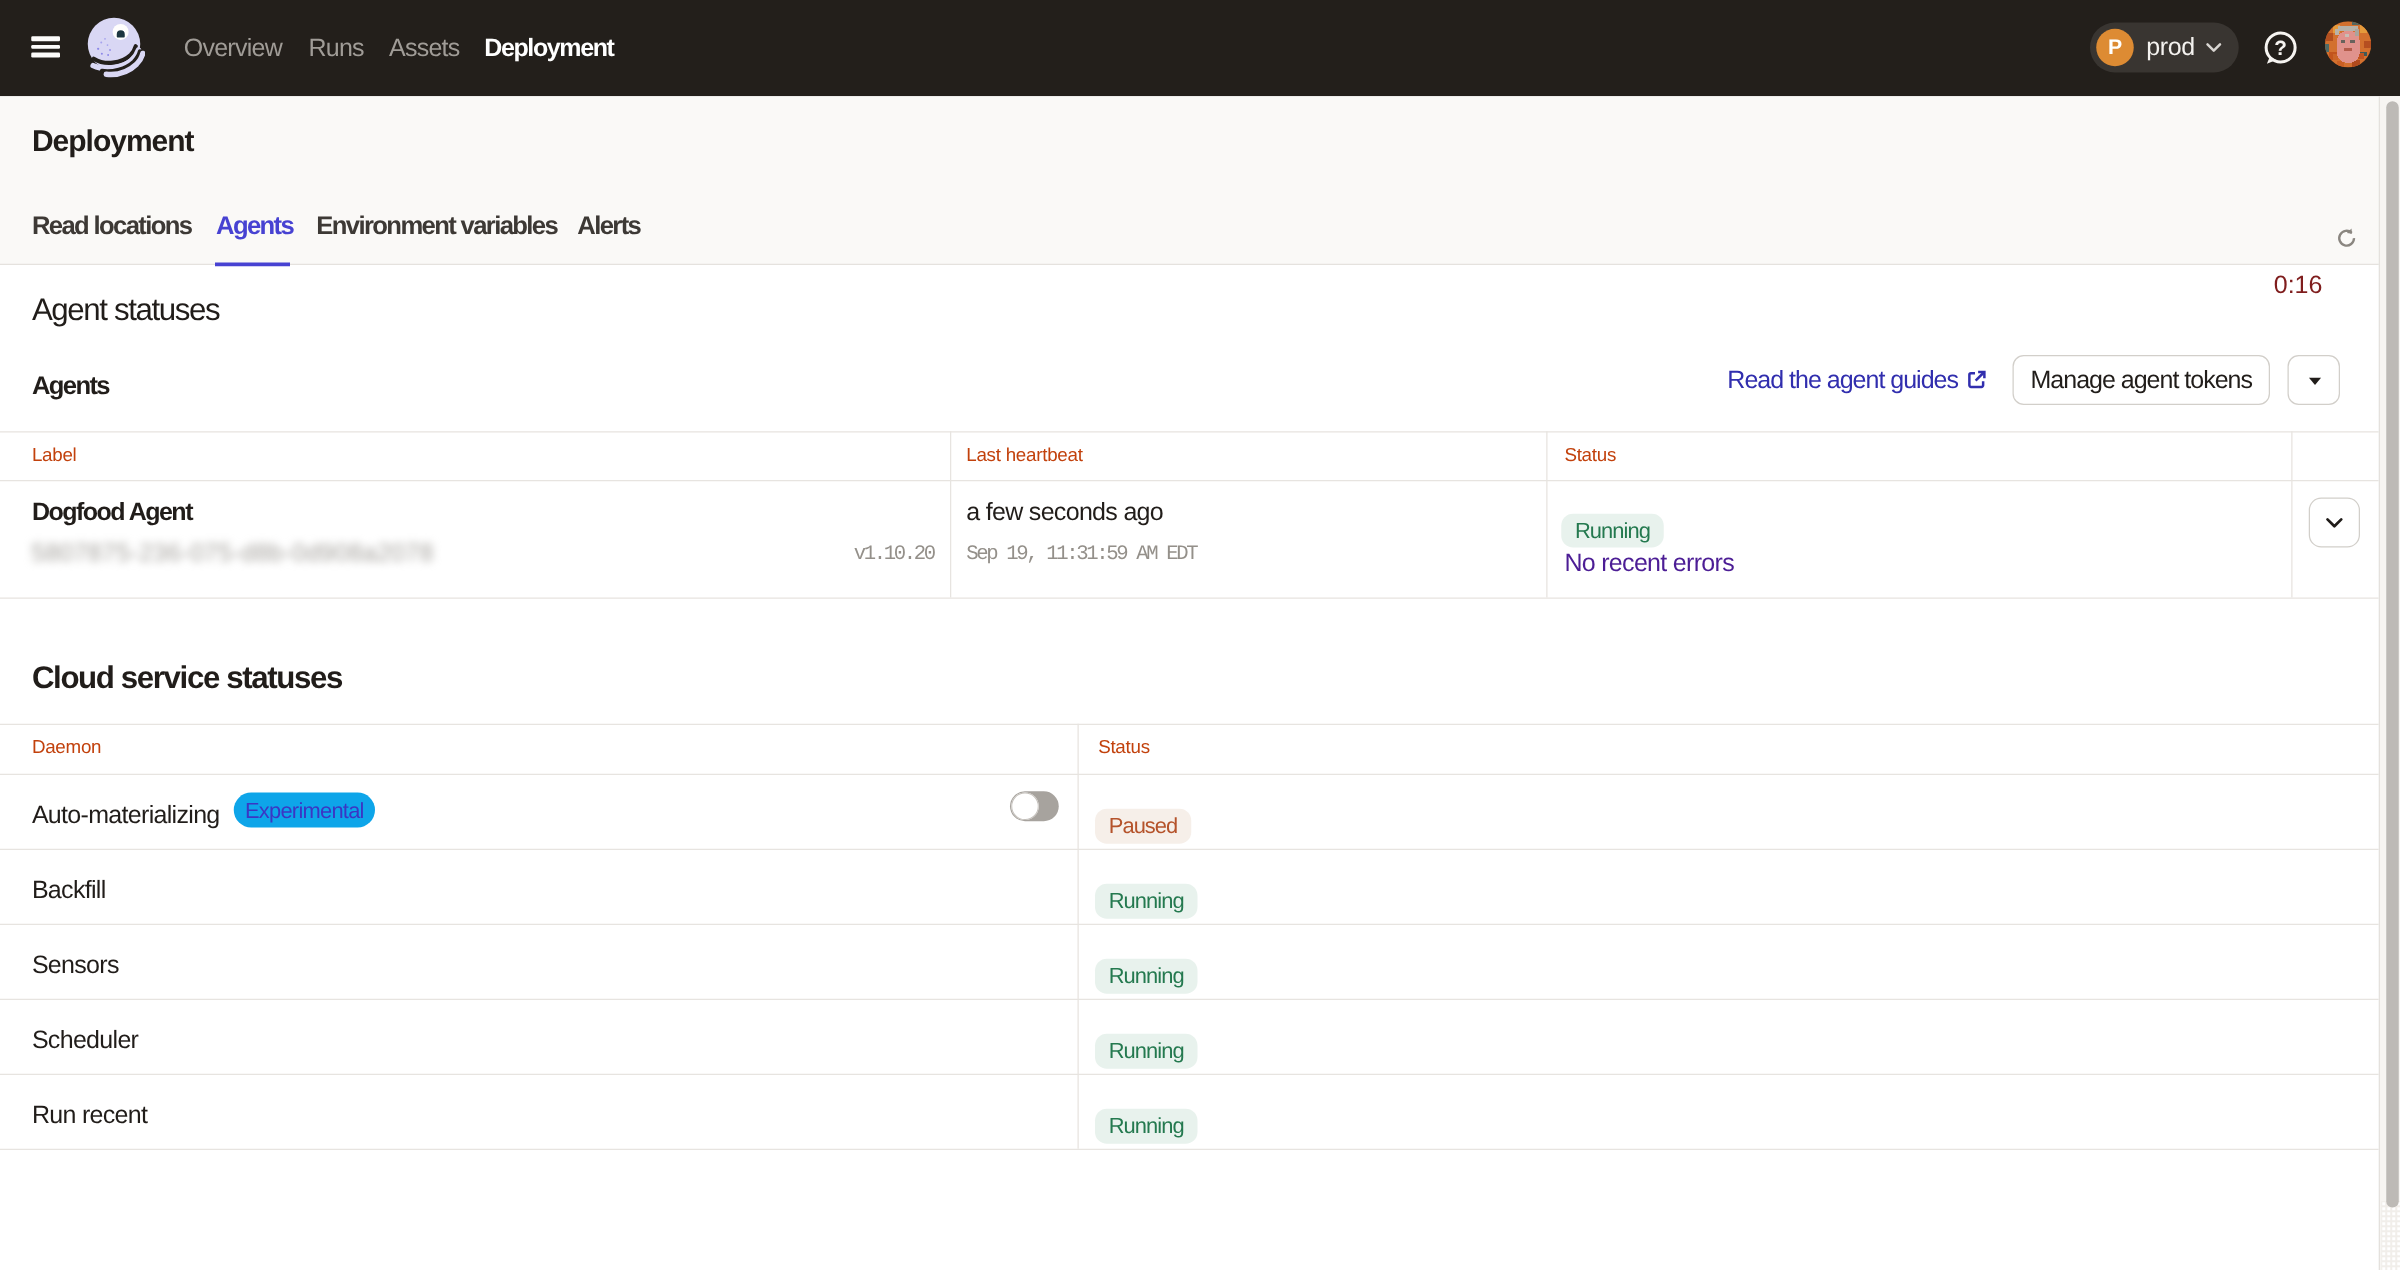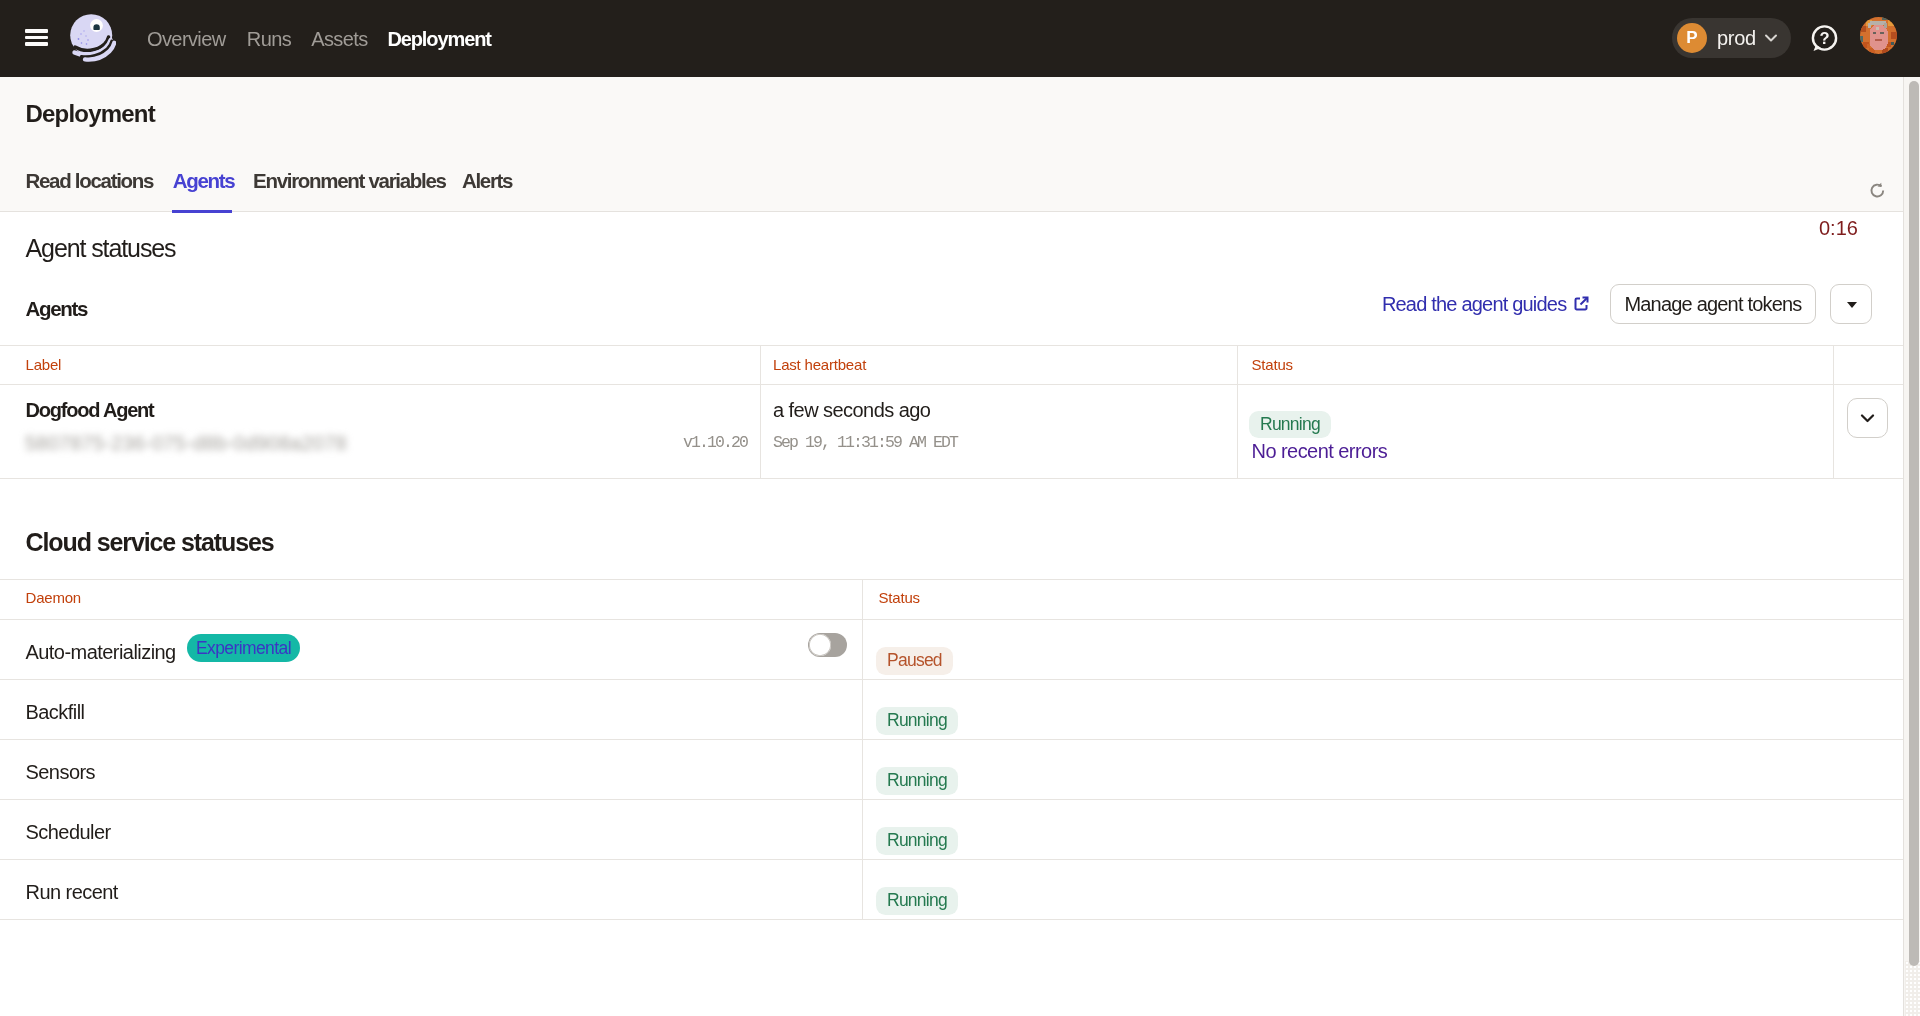--- a/index.html
+++ b/index.html
@@ -43,21 +43,21 @@
 .pill.green { background:#e8f2ed; color:#24794f; }
 .pill.orange { background:#f6efe9; color:#b5532b; }
 .mono { font-family:"Liberation Mono", monospace; font-size:16.5px; letter-spacing:-1.9px; color:#94908a; }
 #dogfood { position:absolute; left:25.5px; top:399.8px; font-size:20px; font-weight:700; line-height:20px; letter-spacing:-1.2px; color:#211d1a; }
 #blurid { position:absolute; left:25px; top:431.5px; font-size:20px; color:#a3a09b; filter:blur(3.5px); letter-spacing:0.2px; white-space:nowrap; }
 #chevbtn { position:absolute; left:1847px; top:398px; width:40.5px; height:40px; border:1px solid #d2cfca; border-radius:10px; background:#fff; }
 #chevbtn svg { position:absolute; left:12px; top:15px; }
 
 #toggle { position:absolute; left:808.3px; top:633.2px; width:38.5px; height:23.5px; border-radius:12px; background:#a7a39e; }
 #toggle div { position:absolute; left:0.8px; top:0.9px; width:21.7px; height:21.7px; border-radius:50%; background:#fff; box-shadow:0 0 0 0.8px #c4c0bb inset; }
-#exp-pill { position:absolute; left:187px; top:634px; height:28px; border-radius:14px; background:#14b8a6; color:#3b36c4; font-size:17.5px; line-height:28px; padding:0 9px; letter-spacing:-0.6px; }
+#exp-pill { position:absolute; left:187px; top:634px; height:28px; border-radius:14px; background:#0ea5e9; color:#3b36c4; font-size:17.5px; line-height:28px; padding:0 9px; letter-spacing:-0.6px; }
 
 #sbtrack { position:absolute; left:1903px; top:77px; width:17px; height:939px; background:#f7f5f2; border-left:1px solid #e4e1dd; }
 #sbdots { position:absolute; left:1px; top:884px; width:16px; height:55px;
   background-image:radial-gradient(circle, #fff 1.1px, rgba(255,255,255,0) 1.4px);
   background-size:4px 4px; background-color:#f1eeea; }
 #sbthumb { position:absolute; left:4.5px; top:4px; width:10.5px; height:885px; border-radius:5.5px; background:#bdbab6; }
 </style>
 </head>
 <body>
 

